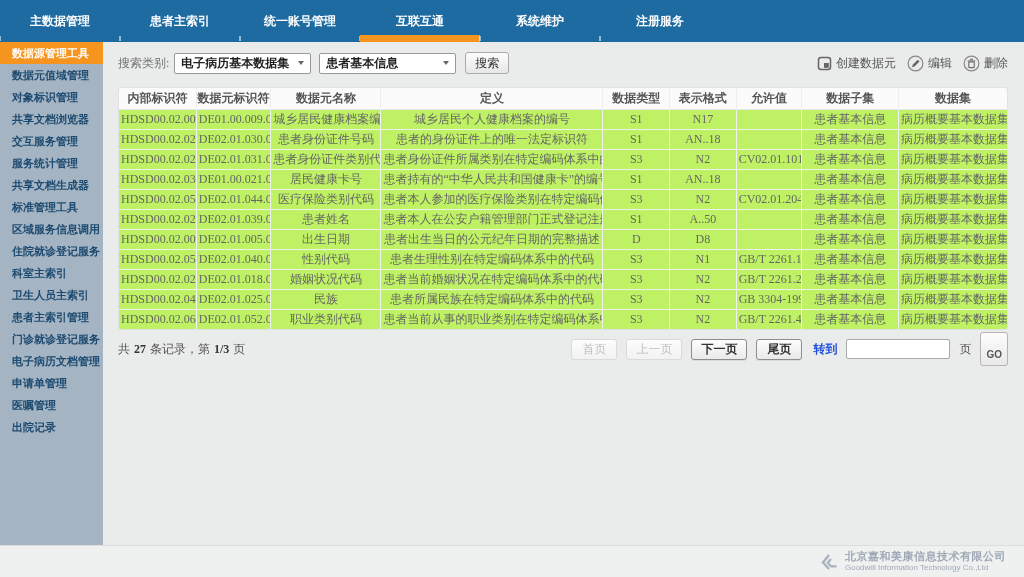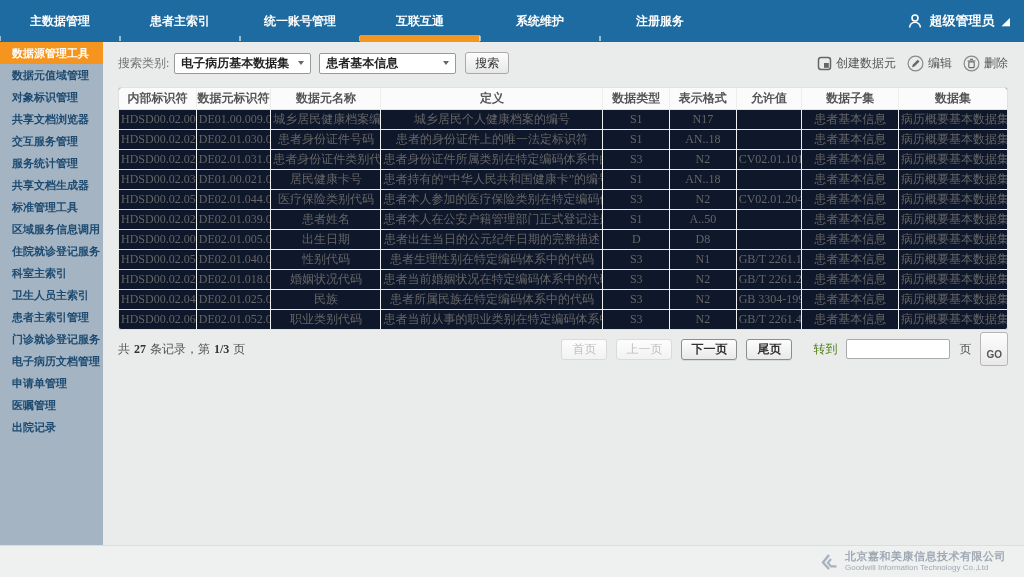--- a/index.html
+++ b/index.html
@@ -42,42 +42,42 @@
   .select + .select { margin-left:8px; }
   .btn { height:22px; border:1px solid #aaa; border-radius:3px; background:linear-gradient(#fdfdfd,#e7e7e7);
     font-size:12px; color:#333; text-align:center; cursor:pointer;
     font-family:"Liberation Serif","DejaVu Serif",serif; }
   .btn-search { width:44px; margin-left:9px; }
   .actions { margin-left:auto; display:flex; align-items:center; gap:5px; font-size:12px; color:#555; }
   .action { display:flex; align-items:center; gap:4px; cursor:pointer; }
   .action + .action { margin-left:6px; }
 
   
-  .table-wrap { margin-top:12px; background:#0f172a; border:1px solid #e2e2e2; border-radius:3px; flex:none; overflow:hidden; }
+  .table-wrap { margin-top:12px; background:#bef264; border:1px solid #e2e2e2; border-radius:3px; flex:none; overflow:hidden; }
   table { width:100%; border-collapse:collapse; table-layout:fixed;
     font-family:"Liberation Serif","DejaVu Serif",serif; font-size:12px; color:#666; }
   th { height:21px; font-weight:bold; color:#555; text-align:center;
     border-bottom:1px solid #e6e6e6; border-right:1px solid #eee; background:#fbfbfb;
     overflow:hidden; white-space:nowrap; }
   td { height:20px; text-align:center; border-bottom:1px solid #efefef; border-right:1px solid #f0f0f0;
     overflow:hidden; white-space:nowrap; text-overflow:clip; padding:0 2px; }
   th:last-child, td:last-child { border-right:none; }
   tbody tr:last-child td { border-bottom:none; }
 
   
   .pager { display:flex; align-items:center; margin-top:8px; height:22px; flex:none;
     font-family:"Liberation Serif","DejaVu Serif",serif; font-size:12px; color:#555; }
   .pager .num { font-weight:bold; color:#333; margin:0 4px; }
   .pager-right { margin-left:auto; display:flex; align-items:center; gap:9px; }
   .pbtn { min-width:46px; height:21px; padding:0 9px; border:1px solid #b5b5b5; border-radius:3px;
     background:linear-gradient(#fdfdfd,#e9e9e9); font-size:12px; color:#555; cursor:pointer;
     font-family:Liberation Serif, serif; }
   .pbtn.disabled { color:#c0c0c0; border-color:#dadada; background:linear-gradient(#fdfdfd,#f2f2f2); cursor:default; }
   .pbtn.strong { border-color:#8d8d8d; color:#333; font-weight:bold; box-shadow:0 1px 0 rgba(0,0,0,.08); }
-  .goto-label { margin-left:12px; font-weight:normal; color:#4d7c0f; }
+  .goto-label { margin-left:2px; font-weight:bold; color:#1d4ed8; }
   .goto-input { width:104px; height:20px; border:1px solid #aaa; border-radius:2px; background:#fff; padding:0 4px; font-size:12px; }
   .goto-unit { color:#555; }
   .btn-go { min-width:26px; height:20px; padding:16px 5px; font-size:10px; font-weight:bold;
     font-family:"Liberation Sans","DejaVu Sans",sans-serif; }
 
   .filler { flex:1; }
 
   
   .footer { height:32px; flex:none; background:#eff0f0; border-top:1px solid #dcdddd;
     display:flex; align-items:center; padding:0 18px 0 30px; }
@@ -116,30 +116,20 @@
 
         <div class="nav-item">
           <span>系统维护</span>
         </div>
 
         <div class="nav-item">
           <span>注册服务</span>
         </div>
       </div>
 
-    <div class="user">
-      <span style="display:flex;">
-        <svg width="16" height="16" viewBox="0 0 16 16">
-          <circle cx="8" cy="5" r="3" fill="none" stroke="#ffffff" stroke-width="1.6"></circle>
-          <path d="M2.6 14.6 a5.4 5.4 0 0 1 10.8 0" fill="none" stroke="#ffffff" stroke-width="1.6"></path>
-        </svg>
-      </span>
-      <span>超级管理员</span>
-      <span class="caret">◢</span>
-    </div>
   </div>
 
   <div class="content">
 
     <div class="sidebar">
 
         <div class="side-item active">数据源管理工具</div>
 
         <div class="side-item">数据元值域管理</div>
 

